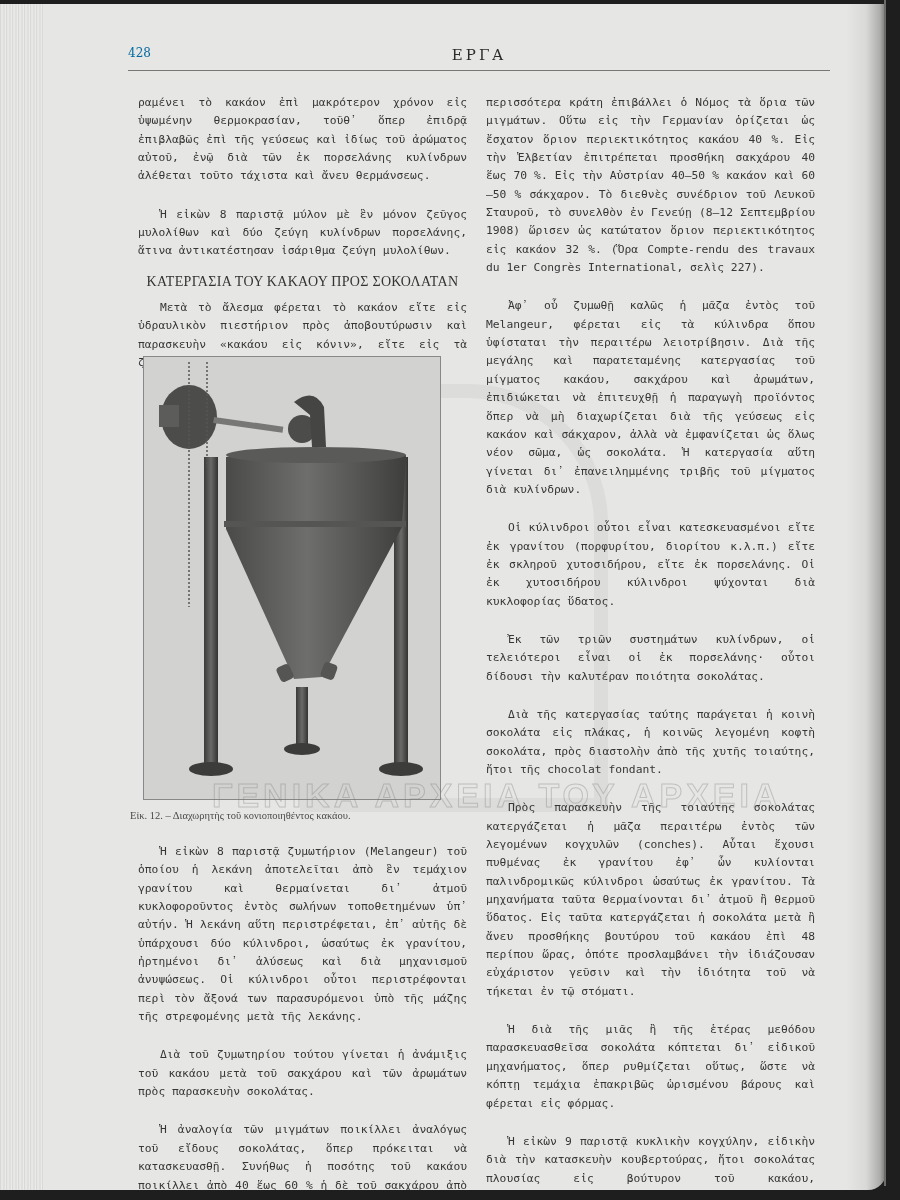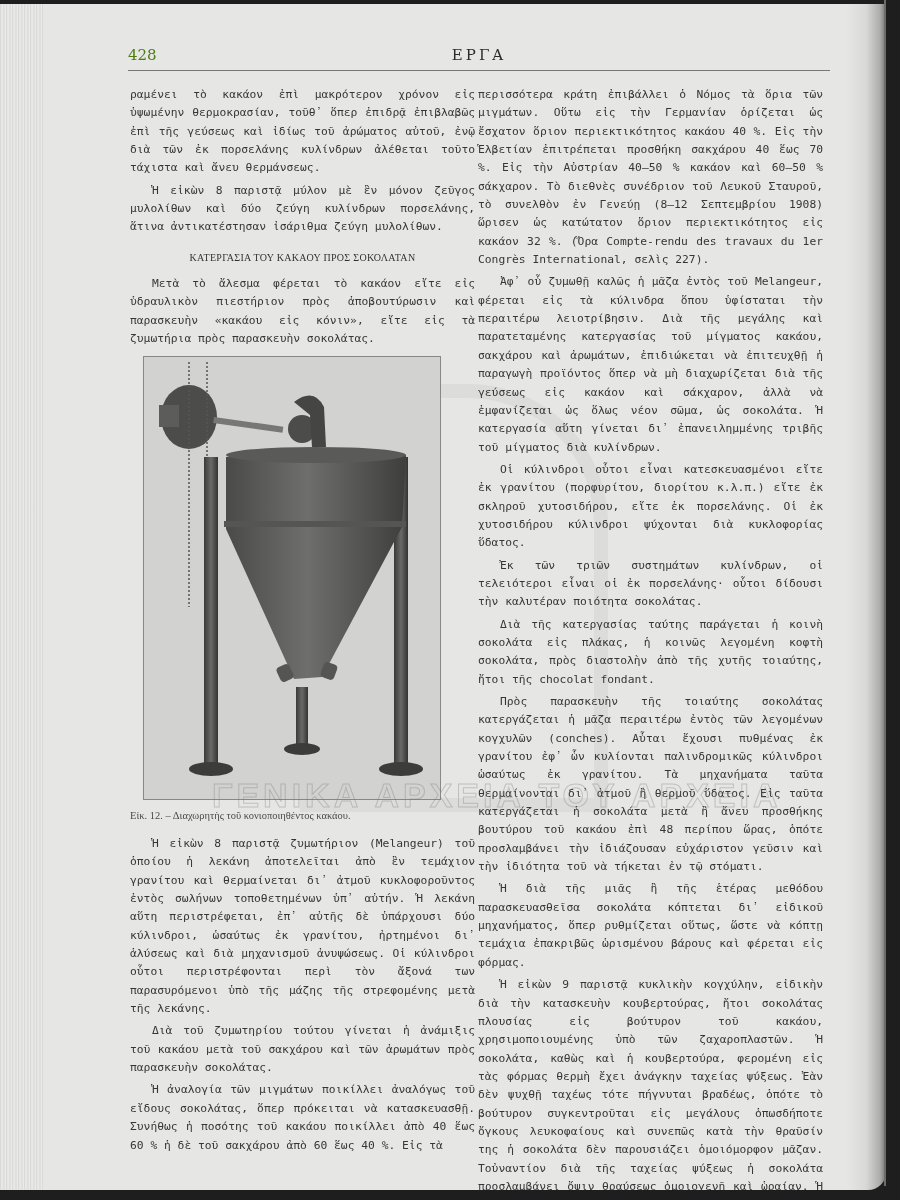--- a/index.html
+++ b/index.html
@@ -21,35 +21,35 @@
   }
   .gutter-shadow {
     position: absolute; right: 0; top: 0; width: 40px; height: 100%;
     background: linear-gradient(90deg, rgba(0,0,0,0) 0%, rgba(0,0,0,0.06) 50%, rgba(0,0,0,0.25) 85%, rgba(0,0,0,0.5) 100%);
   }
   .gutter-line { position: absolute; left: 884px; top: 0; width: 2px; height: 1186px; background: #6c6c6a; }
   .header {
     position: absolute; left: 128px; top: 40px; width: 702px; height: 26px;
     border-bottom: 1px solid #777;
   }
-  .page-number { position: absolute; left: 0; top: 2px; font-size: 15px; color: #4d7c0f; }
+  .page-number { position: absolute; left: 0; top: 2px; font-size: 12px; color: #0369a1; }
   .running-title { position: absolute; left: 0; right: 0; top: 2px; text-align: center; font-size: 15px; letter-spacing: 3px; color: #2b2b2b; }
   .col {
     position: absolute; top: 82px; width: 345px;
     font-family: "DejaVu Sans Mono", monospace;
     font-size: 11.3px; line-height: 18.35px; color: #363636;
     text-align: justify;
   }
   .col.left { left: 130px; }
   .col.right { left: 478px; }
-  .col p { margin: 0; text-indent: 0; }
+  .col p { margin: 8px; text-indent: 0; }
   .col p.ind { text-indent: 22px; }
   .col .gap { height: 4px; }
   .section-heading {
-    font-family: "Liberation Serif", serif; font-size: 10px; letter-spacing: 0.3px;
+    font-family: "Liberation Serif", serif; font-size: 14px; letter-spacing: 0.3px;
     text-align: center; margin: 12px 0 8px 0; color: #333;
   }
   .figure {
     position: absolute; left: 143px; top: 352px; width: 296px; height: 442px;
     border: 1px solid #888; background: #d4d4d2; overflow: hidden;
   }
   .caption {
     position: absolute; left: 130px; top: 806px; width: 345px; text-align: left;
     font-family: "Liberation Serif", serif; font-size: 10.5px; color: #4a4a4a;
   }

